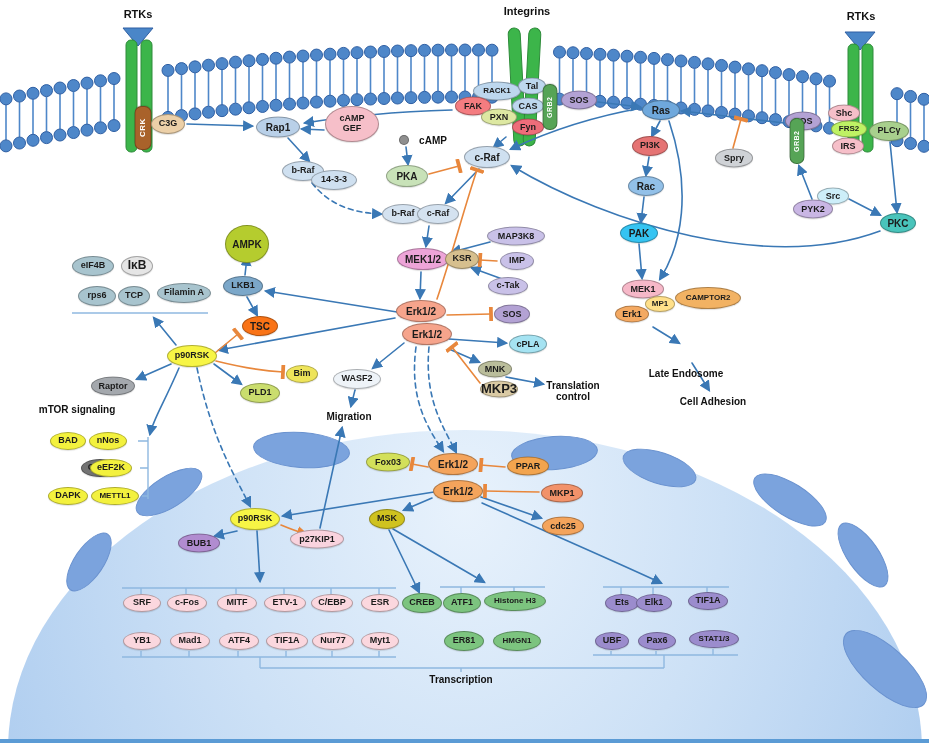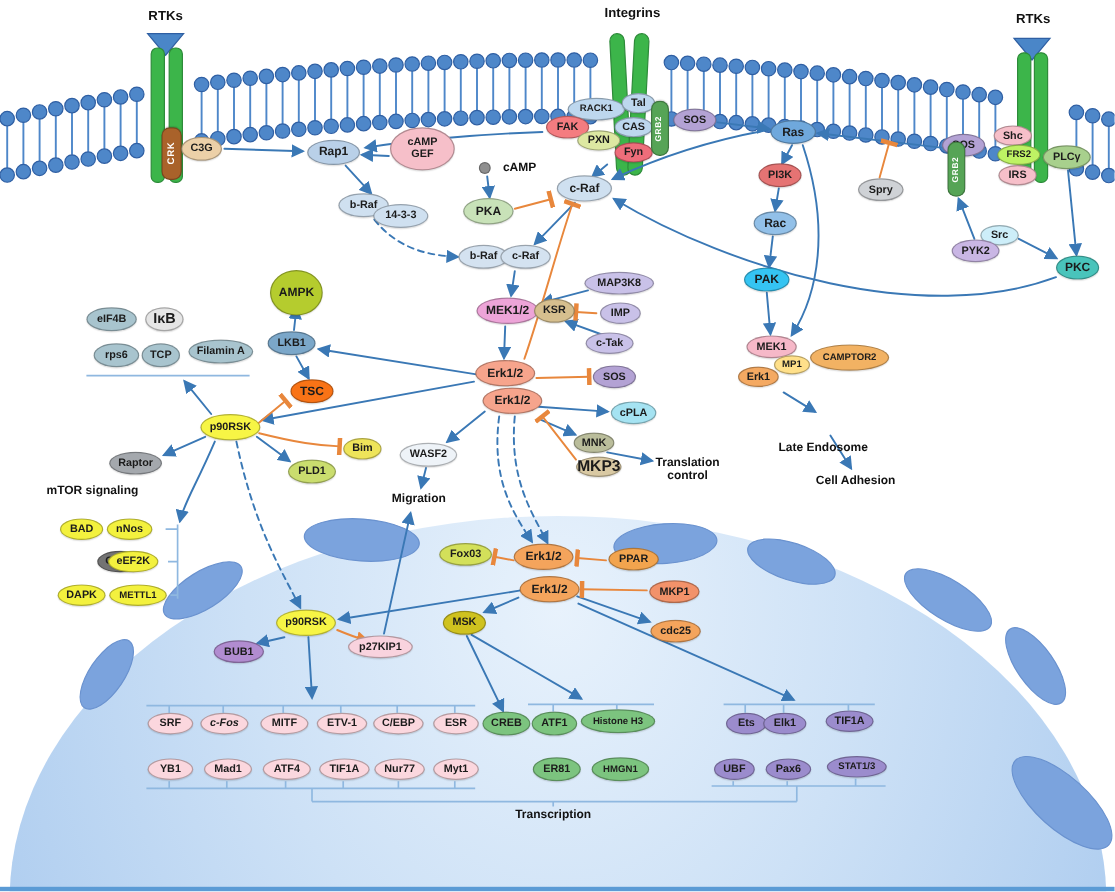--- a/index.html
+++ b/index.html
@@ -414,21 +414,21 @@
       <div class="node ellipse" style="left: 255px; top: 519px; width: 50px; height: 22px; background: rgb(247, 245, 69); font-size: 9px;">p90RSK</div>
       <div class="node ellipse" style="left: 199px; top: 543px; width: 42px; height: 19px; background: rgb(177, 140, 208); font-size: 9px;">BUB1</div>
       <div class="node ellipse" style="left: 317px; top: 539px; width: 54px; height: 19px; background: rgb(249, 211, 222); font-size: 9px;">p27KIP1</div>
       <div class="node ellipse" style="left: 387px; top: 519px; width: 36px; height: 20px; background: rgb(207, 194, 31); font-size: 9px;">MSK</div>
       <div class="node ellipse" style="left: 422px; top: 603px; width: 40px; height: 20px; background: rgb(124, 196, 127); font-size: 9px;">CREB</div>
       <div class="node ellipse" style="left: 462px; top: 603px; width: 38px; height: 20px; background: rgb(124, 196, 127); font-size: 9px;">ATF1</div>
       <div class="node ellipse" style="left: 515px; top: 601px; width: 62px; height: 20px; background: rgb(124, 196, 127); font-size: 8px;">Histone H3</div>
       <div class="node ellipse" style="left: 464px; top: 641px; width: 40px; height: 20px; background: rgb(124, 196, 127); font-size: 9px;">ER81</div>
       <div class="node ellipse" style="left: 517px; top: 641px; width: 48px; height: 20px; background: rgb(124, 196, 127); font-size: 8px;">HMGN1</div>
       <div class="node ellipse" style="left: 142px; top: 603px; width: 38px; height: 18px; background: rgb(251, 215, 222); font-size: 9px;">SRF</div>
-      <div class="node ellipse" style="left: 187px; top: 603px; width: 40px; height: 18px; background: rgb(251, 215, 222); font-size: 9px; font-style: italic;">c-Fos</div>
+      <div class="node ellipse" style="left: 187px; top: 603px; width: 40px; height: 18px; background: rgb(251, 215, 222); font-size: 9px;">c-Fos</div>
       <div class="node ellipse" style="left: 237px; top: 603px; width: 40px; height: 18px; background: rgb(251, 215, 222); font-size: 9px;">MITF</div>
       <div class="node ellipse" style="left: 285px; top: 603px; width: 42px; height: 18px; background: rgb(251, 215, 222); font-size: 9px;">ETV-1</div>
       <div class="node ellipse" style="left: 332px; top: 603px; width: 42px; height: 18px; background: rgb(251, 215, 222); font-size: 9px;">C/EBP</div>
       <div class="node ellipse" style="left: 380px; top: 603px; width: 38px; height: 18px; background: rgb(251, 215, 222); font-size: 9px;">ESR</div>
       <div class="node ellipse" style="left: 142px; top: 641px; width: 38px; height: 18px; background: rgb(251, 215, 222); font-size: 9px;">YB1</div>
       <div class="node ellipse" style="left: 190px; top: 641px; width: 40px; height: 18px; background: rgb(251, 215, 222); font-size: 9px;">Mad1</div>
       <div class="node ellipse" style="left: 239px; top: 641px; width: 40px; height: 18px; background: rgb(251, 215, 222); font-size: 9px;">ATF4</div>
       <div class="node ellipse" style="left: 287px; top: 641px; width: 42px; height: 18px; background: rgb(251, 215, 222); font-size: 9px;">TIF1A</div>
       <div class="node ellipse" style="left: 333px; top: 641px; width: 42px; height: 18px; background: rgb(251, 215, 222); font-size: 9px;">Nur77</div>
       <div class="node ellipse" style="left: 380px; top: 641px; width: 38px; height: 18px; background: rgb(251, 215, 222); font-size: 9px;">Myt1</div>

